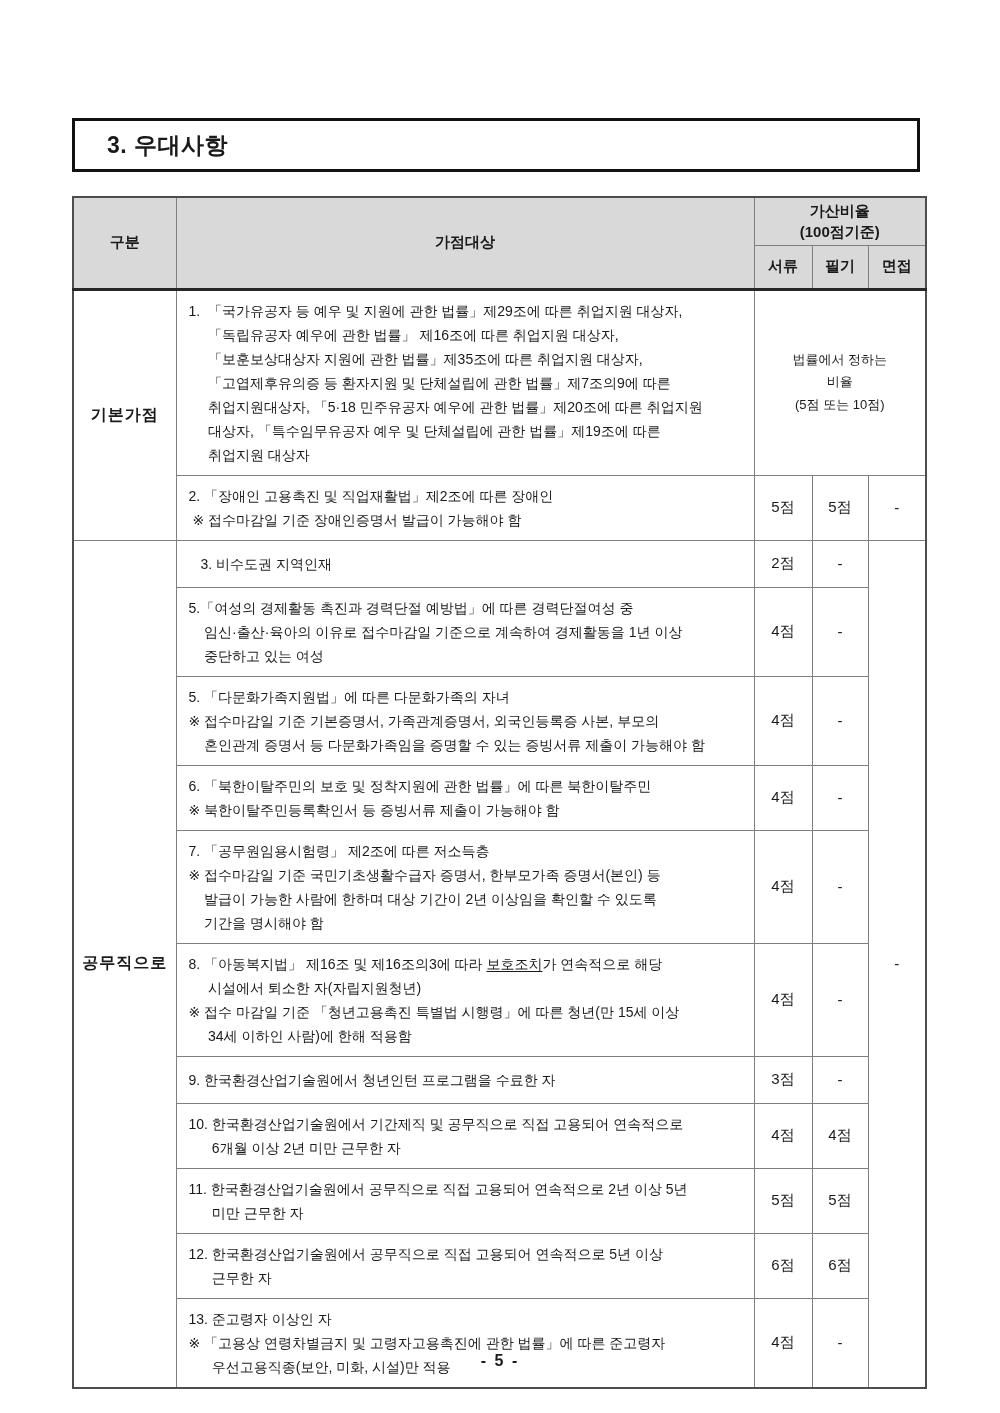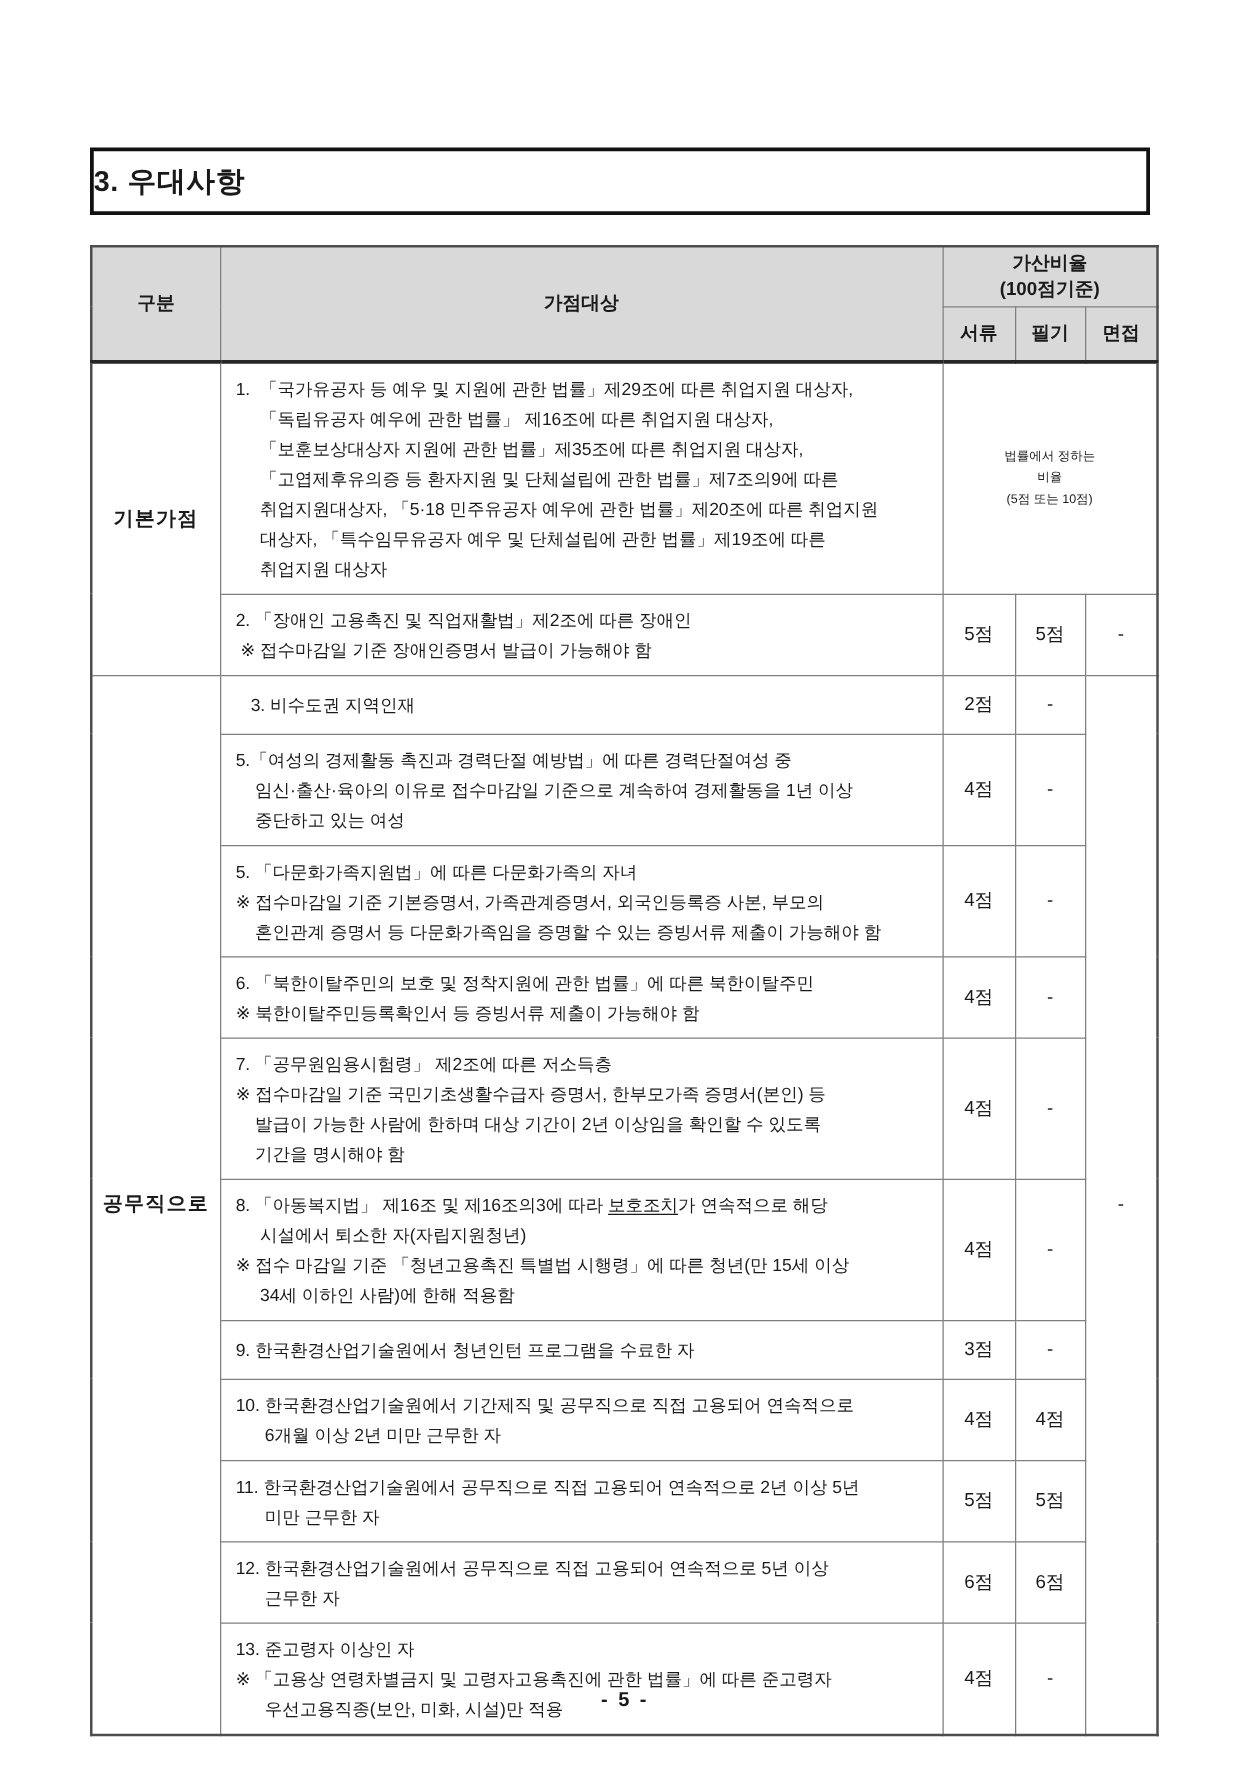--- a/index.html
+++ b/index.html
@@ -16,21 +16,21 @@
     overflow: hidden;
   }
   
   .title-box {
     position: absolute;
     left: 72px; top: 118px;
     width: 848px; height: 54px;
     border: 3px solid #111111;
     display: flex;
     align-items: center;
-    padding-left: 0;
+    padding-left: 32px;
     background: #ffffff;
   }
   .title-box .title-text {
     font-size: 23px;
     font-weight: bold;
     letter-spacing: 0.5px;
   }
   
   table.pref {
     position: absolute;
@@ -71,21 +71,21 @@
     text-align: left;
   }
   td.criteria .ul { text-decoration: underline; text-underline-offset: 2px; }
   
   td.score {
     font-size: 15px;
     text-align: center;
     padding: 2px;
   }
   td.legal-ratio {
-    font-size: 10px;
+    font-size: 13px;
     text-align: center;
     white-space: pre-line;
     line-height: 1.7;
   }
   
   tr.r1  td.criteria { height: 178px; }
   tr.r2  td.criteria { height: 58px; }
   tr.r3  td.criteria { height: 47px; padding-left: 24px; }
   tr.r4  td.criteria { height: 78px; }
   tr.r5  td.criteria { height: 84px; }

